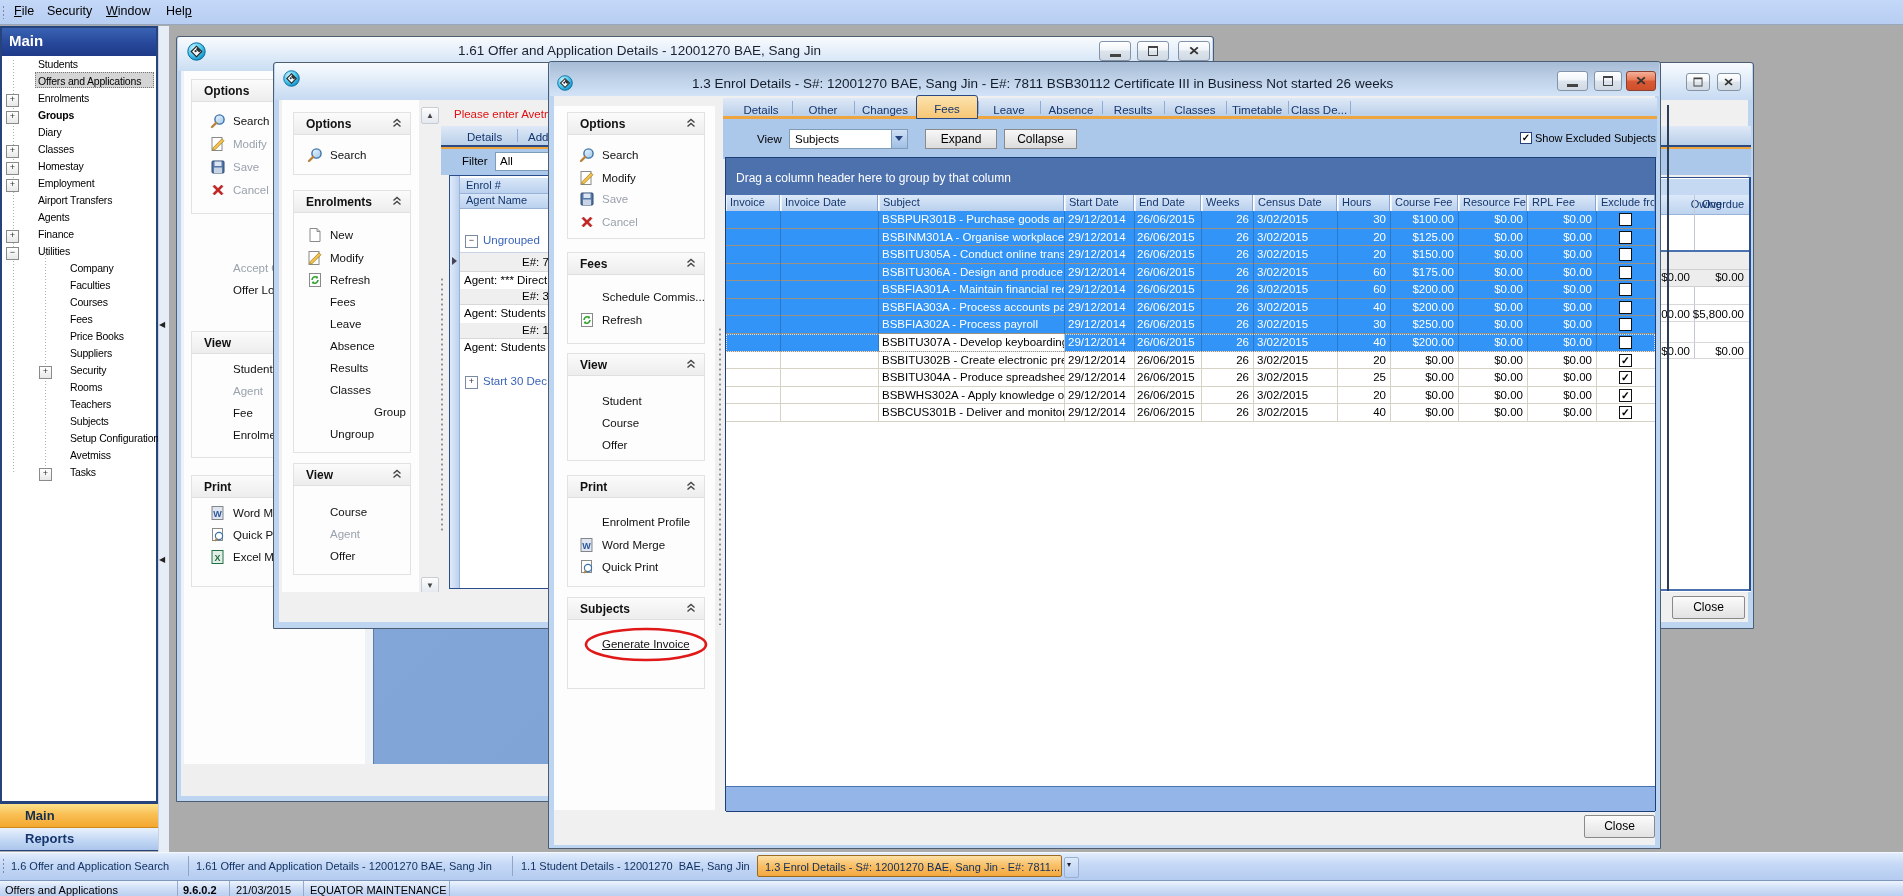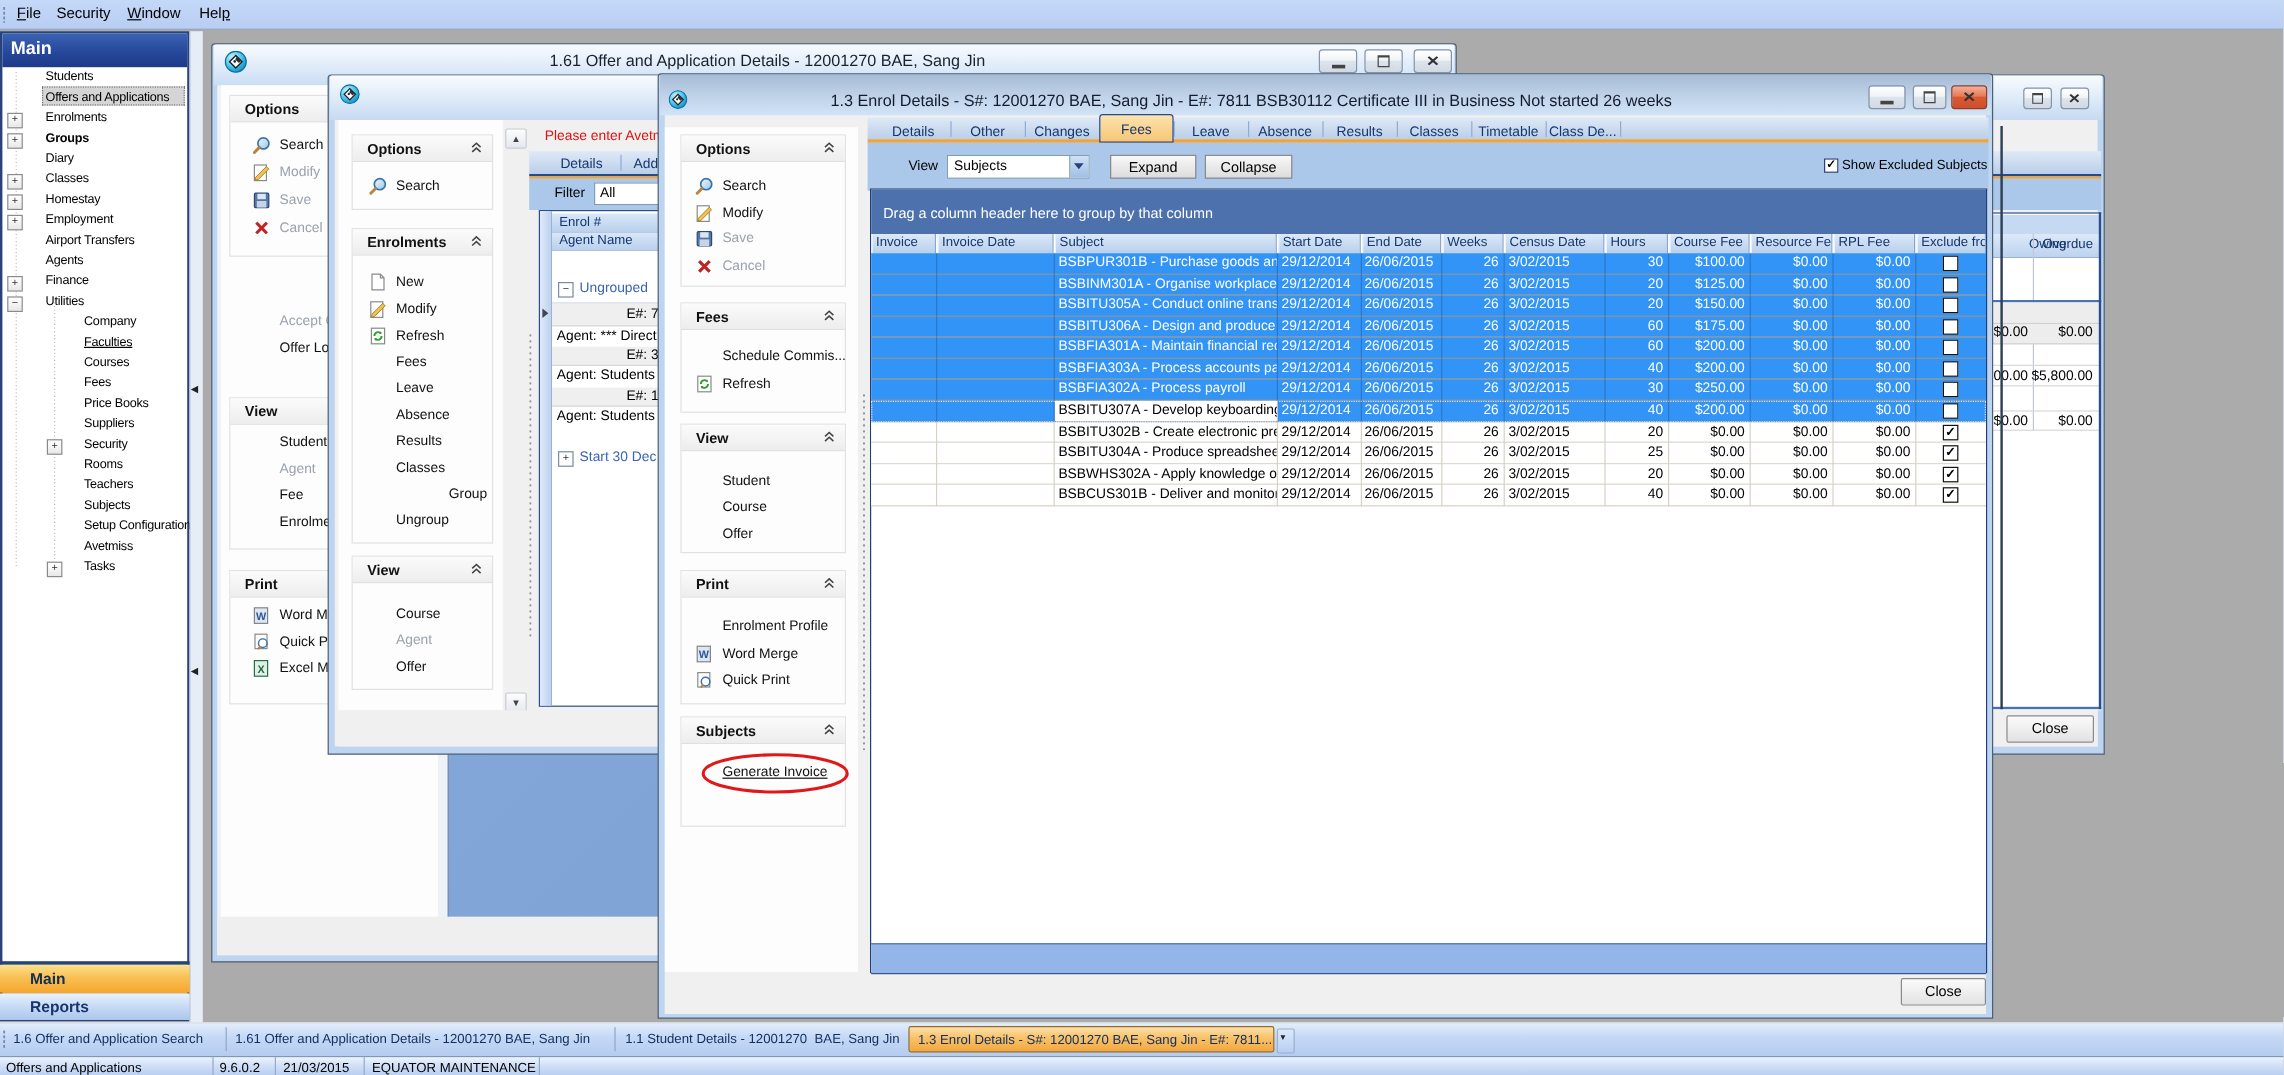--- a/index.html
+++ b/index.html
@@ -78,21 +78,21 @@
 <div class="ti nw" style="top:109px;font-weight:bold;">Groups</div>
 <div class="ti nw" style="top:126px;">Diary</div>
 <div class="ti nw" style="top:143px;">Classes</div>
 <div class="ti nw" style="top:160px;">Homestay</div>
 <div class="ti nw" style="top:177px;">Employment</div>
 <div class="ti nw" style="top:194px;">Airport Transfers</div>
 <div class="ti nw" style="top:211px;">Agents</div>
 <div class="ti nw" style="top:228px;">Finance</div>
 <div class="ti nw" style="top:245px;">Utilities</div>
 <div class="ti tc nw" style="top:262px;">Company</div>
-<div class="ti tc nw" style="top:279px;text-decoration:underline;">Faculties</div>
+<div class="ti tc nw" style="top:279px;">Faculties</div>
 <div class="ti tc nw" style="top:296px;">Courses</div>
 <div class="ti tc nw" style="top:313px;">Fees</div>
 <div class="ti tc nw" style="top:330px;">Price Books</div>
 <div class="ti tc nw" style="top:347px;">Suppliers</div>
 <div class="ti tc nw" style="top:364px;">Security</div>
 <div class="ti tc nw" style="top:381px;">Rooms</div>
 <div class="ti tc nw" style="top:398px;">Teachers</div>
 <div class="ti tc nw" style="top:415px;">Subjects</div>
 <div class="ti tc nw" style="top:432px;">Setup Configuration</div>
 <div class="ti tc nw" style="top:449px;">Avetmiss</div>
@@ -126,21 +126,21 @@
 <div class="abs" style="left:512px;top:856px;width:1px;height:20px;background:#8fa6c8;"></div>
 <div class="abs nw" style="left:521px;top:860px;font-size:11px;color:#10305f;">1.1 Student Details - 12001270&nbsp; BAE, Sang Jin</div>
 <div class="abs" style="left:757px;top:855px;width:305px;height:22px;background:linear-gradient(#fce0a8,#f9c169 45%,#f4a83e);border:1px solid #9a6a20;border-radius:2px;box-sizing:border-box;"></div>
 <div class="abs nw" style="left:765px;top:861px;font-size:11px;color:#10305f;">1.3 Enrol Details - S#: 12001270 BAE, Sang Jin - E#: 7811...</div>
 <div class="abs" style="left:1064px;top:857px;width:13px;height:19px;background:linear-gradient(#dce9fb,#b8cef2);border:1px solid #9ab0d0;border-radius:2px;"></div>
 <div class="abs" style="left:1067px;top:860px;font-size:8px;color:#223;">▾</div>
 
 <div class="abs" style="left:0;top:881px;width:1903px;height:15px;background:linear-gradient(#eef4fe,#d4e2f8 40%,#bacff0);"></div>
 <div class="abs nw" style="left:5px;top:884px;font-size:11px;color:#000;">Offers and Applications</div>
 <div class="abs" style="left:177px;top:881px;width:1px;height:15px;background:#93aac9;"></div>
-<div class="abs nw" style="left:183px;top:884px;font-size:11px;color:#000;">9.6.0.2</div>
+<div class="abs nw" style="left:183px;top:884px;font-size:11px;color:#000;font-weight:bold;">9.6.0.2</div>
 <div class="abs" style="left:229px;top:881px;width:1px;height:15px;background:#93aac9;"></div>
 <div class="abs nw" style="left:236px;top:884px;font-size:11px;color:#000;">21/03/2015</div>
 <div class="abs" style="left:303px;top:881px;width:1px;height:15px;background:#93aac9;"></div>
 <div class="abs nw" style="left:310px;top:884px;font-size:11px;color:#000;">EQUATOR MAINTENANCE</div>
 <div class="abs" style="left:449px;top:881px;width:1px;height:15px;background:#93aac9;"></div>
 
 <div class="win" style="left:176px;top:36px;width:1036px;height:764px;background:#bdd5f0;z-index:10;">
  <div class="tbar" style="height:34px;background:linear-gradient(#f8fbfe,#e4eefa 45%,#cadef3);"></div>
 
  <svg class="abs" style="left:10px;top:5px;" width="19" height="19" viewBox="0 0 19 19">

